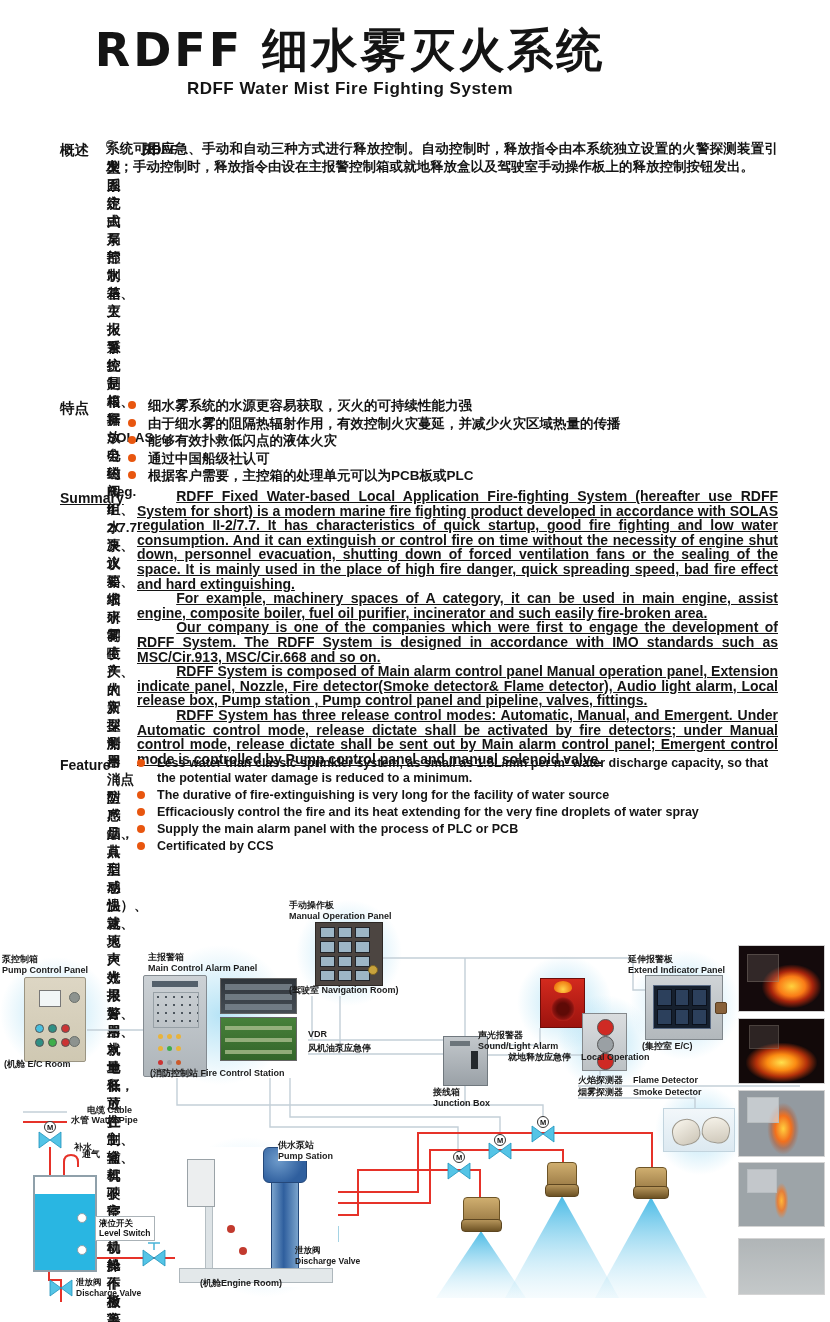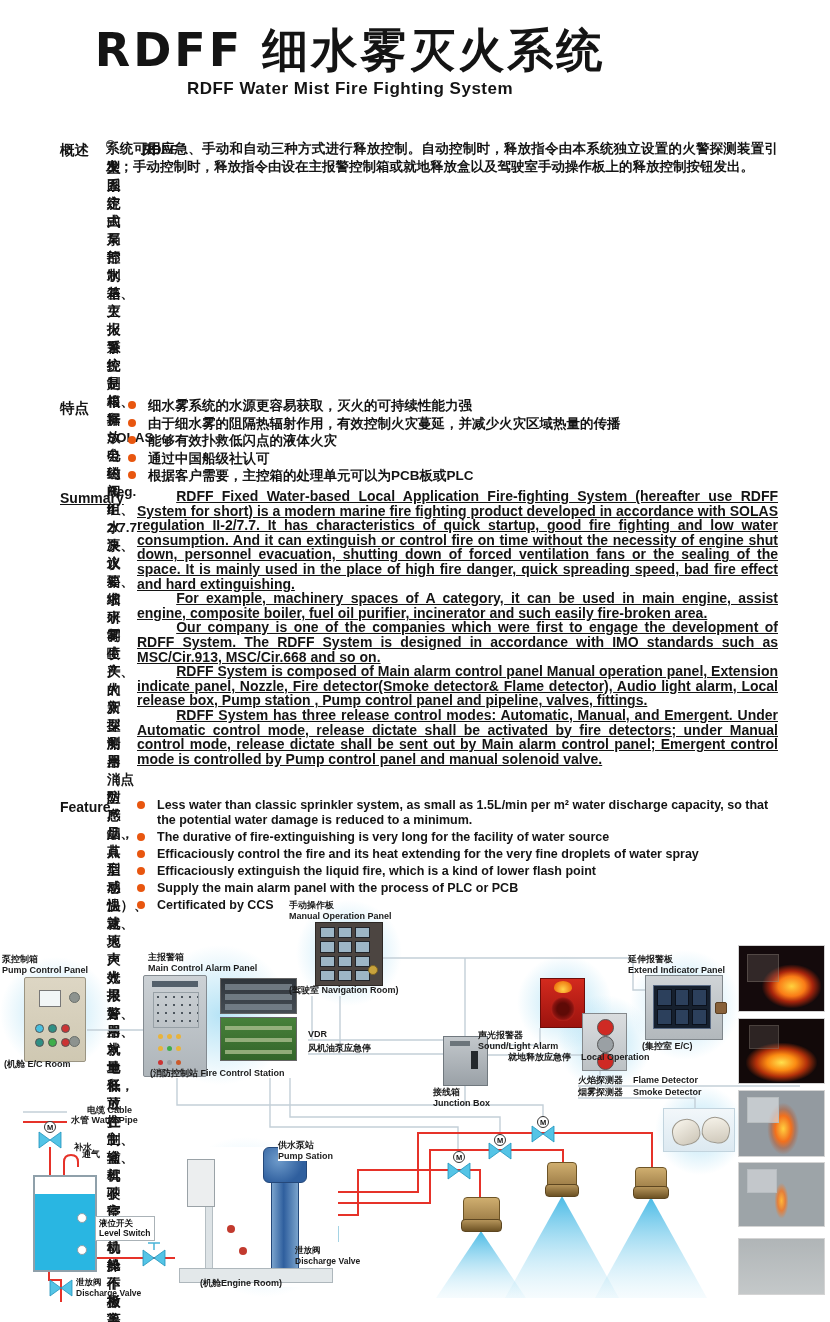--- a/index.html
+++ b/index.html
@@ -128,27 +128,26 @@
   <div class="lab-en">Summary</div>
   <div class="body-en">
     <p>RDFF Fixed Water-based Local Application Fire-fighting System (hereafter use RDFF System for short) is a modern marine fire fighting product developed in accordance with SOLAS regulation II-2/7.7. It has characteristics of quick startup, good fire fighting and low water consumption. And it can extinguish or control fire on time without the necessity of engine shut down, personnel evacuation, shutting down of forced ventilation fans or the sealing of the space. It is mainly used in the place of high fire danger, quick spreading speed, bad fire effect and hard extinguishing.</p>
     <p>For example, machinery spaces of A category, it can be used in main engine, assist engine, composite boiler, fuel oil purifier, incinerator and such easily fire-broken area.</p>
     <p>Our company is one of the companies which were first to engage the development of RDFF System. The RDFF System is designed in accordance with IMO standards such as MSC/Cir.913, MSC/Cir.668 and so on.</p>
     <p>RDFF System is composed of Main alarm control panel Manual operation panel, Extension indicate panel, Nozzle, Fire detector(Smoke detector&amp; Flame detector), Audio light alarm, Local release box, Pump station , Pump control panel and pipeline, valves, fittings.</p>
     <p>RDFF System has three release control modes: Automatic, Manual, and Emergent. Under Automatic control mode, release dictate shall be activated by fire detectors; under Manual control mode, release dictate shall be sent out by Main alarm control panel; Emergent control mode is controlled by Pump control panel and manual solenoid valve.</p>
   </div>
 </section>
 
-<section class="sec" style="top:798px;justify-content:flex-end;">
+<section class="sec" style="top:756px;justify-content:flex-end;">
   <div class="lab-en">Feature</div>
   <ul class="feat enlist">
     <li><span class="dot"></span><span>Less water than classic sprinkler system, as small as 1.5L/min per m² water discharge capacity, so that the potential water damage is reduced to a minimum.</span></li>
     <li><span class="dot"></span><span>The durative of fire-extinguishing is very long for the facility of water source</span></li>
     <li><span class="dot"></span><span>Efficaciously control the fire and its heat extending for the very fine droplets of water spray</span></li>
-    <li><span class="dot"></span><span>Efficaciously extinguish the liquid fire, which is a kind of lower flash point</span></li>
     <li><span class="dot"></span><span>Supply the main alarm panel with the process of PLC or PCB</span></li>
     <li><span class="dot"></span><span>Certificated by CCS</span></li>
   </ul>
 </section>
 
 <div class="diagram">
 
   <div class="glow" style="left:0px;top:57px;width:112px;height:112px;"></div>
   <div class="glow" style="left:150px;top:45px;width:140px;height:140px;"></div>
   <div class="glow" style="left:296px;top:0px;width:106px;height:106px;"></div>

